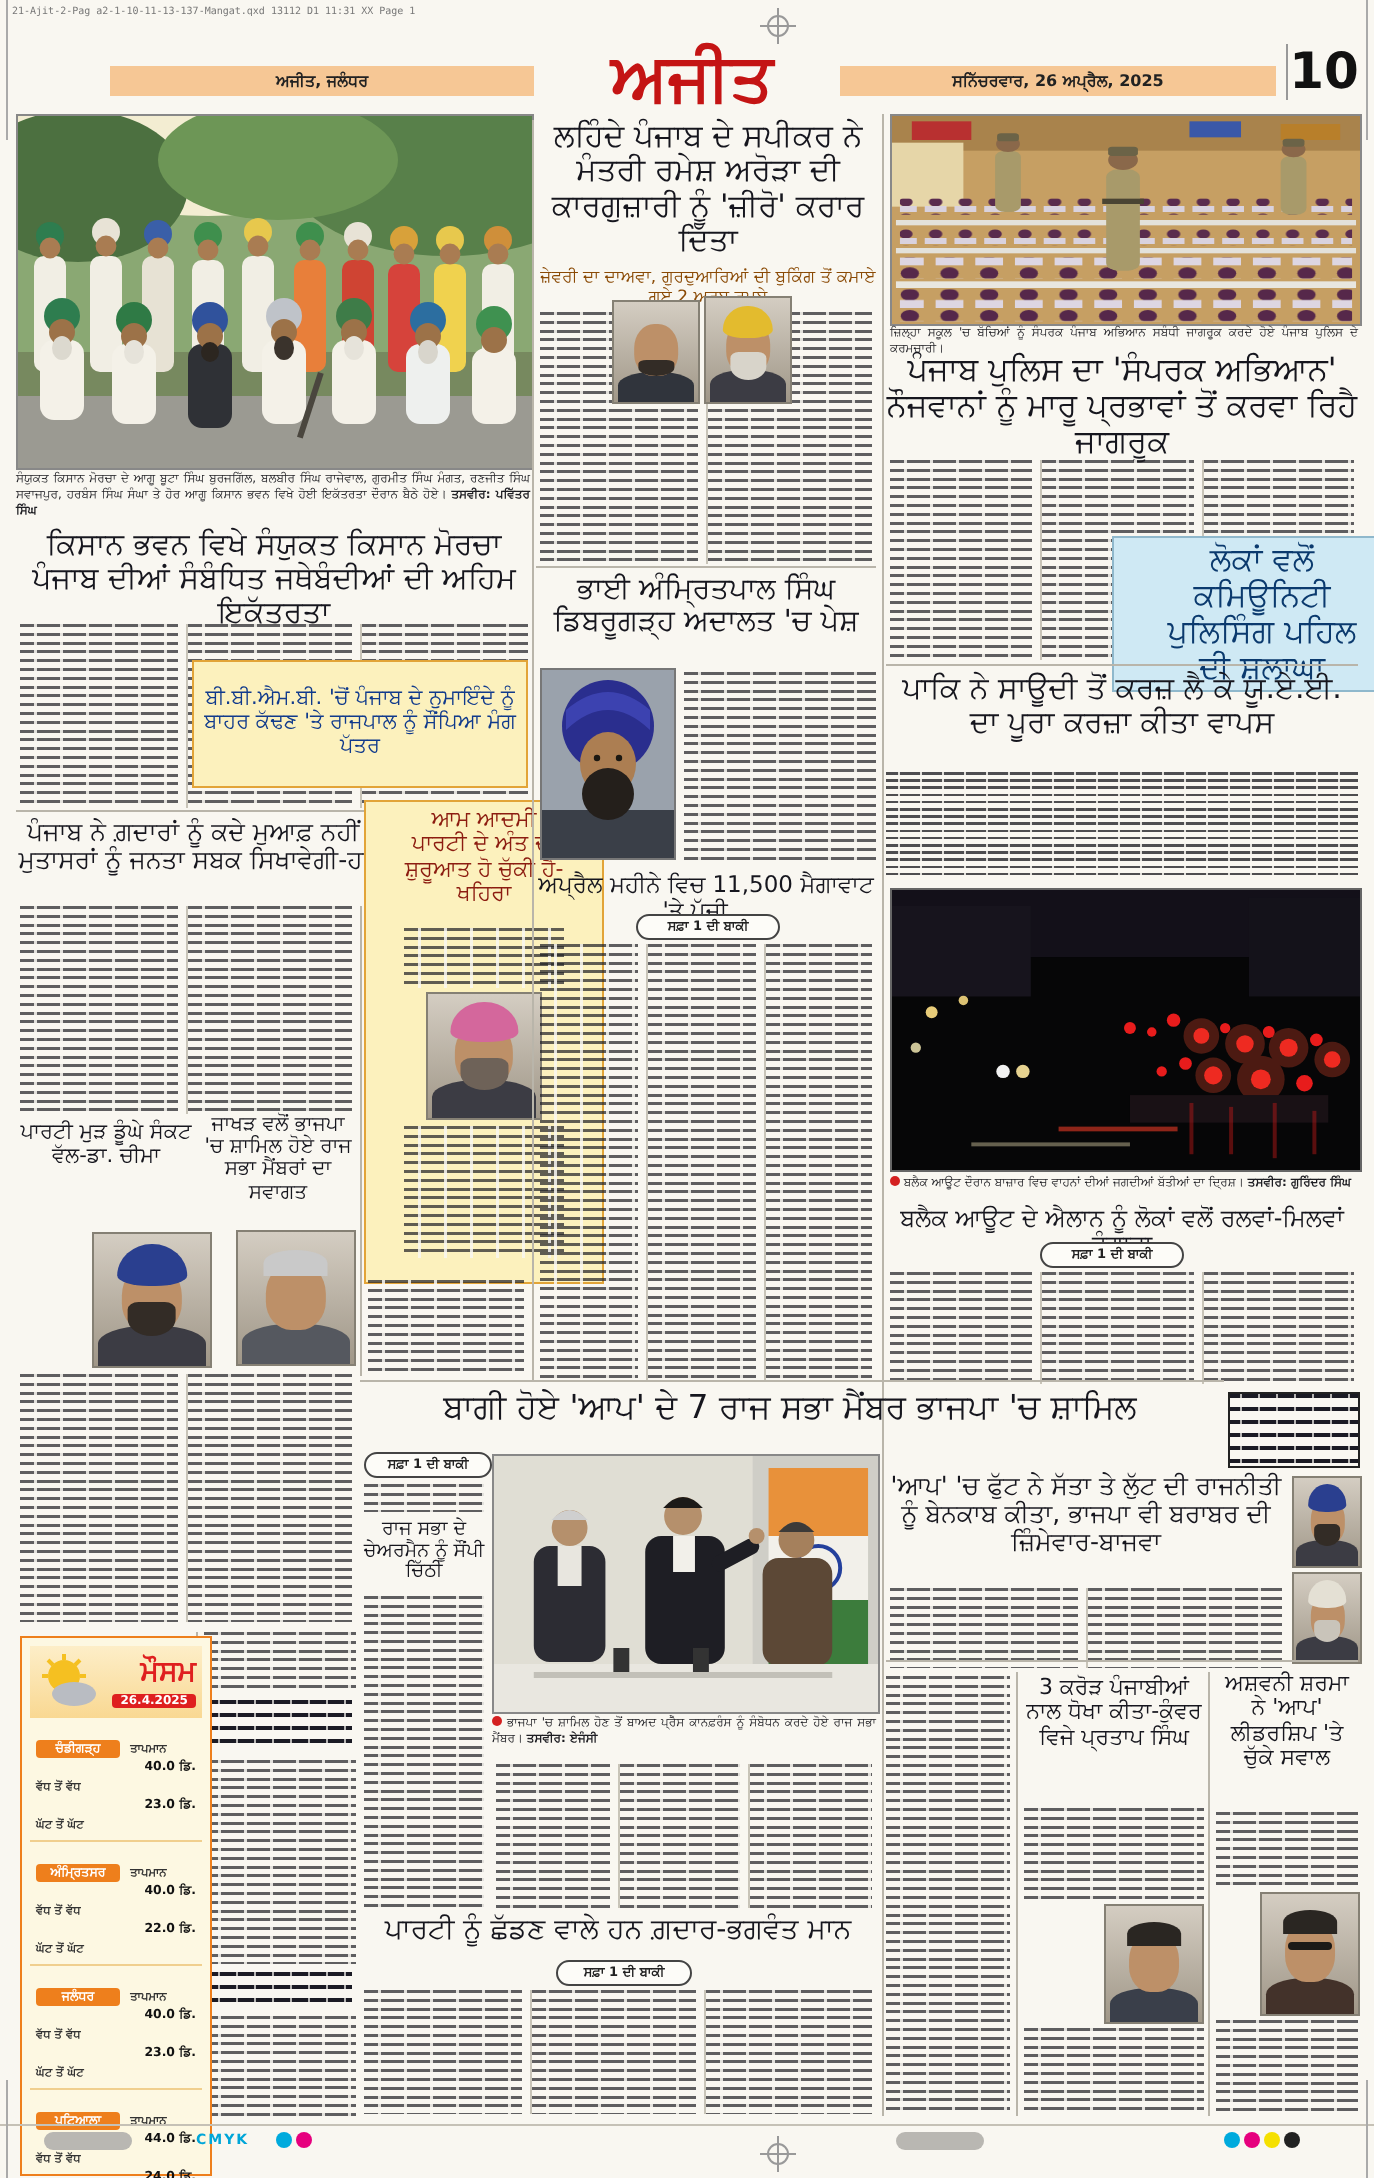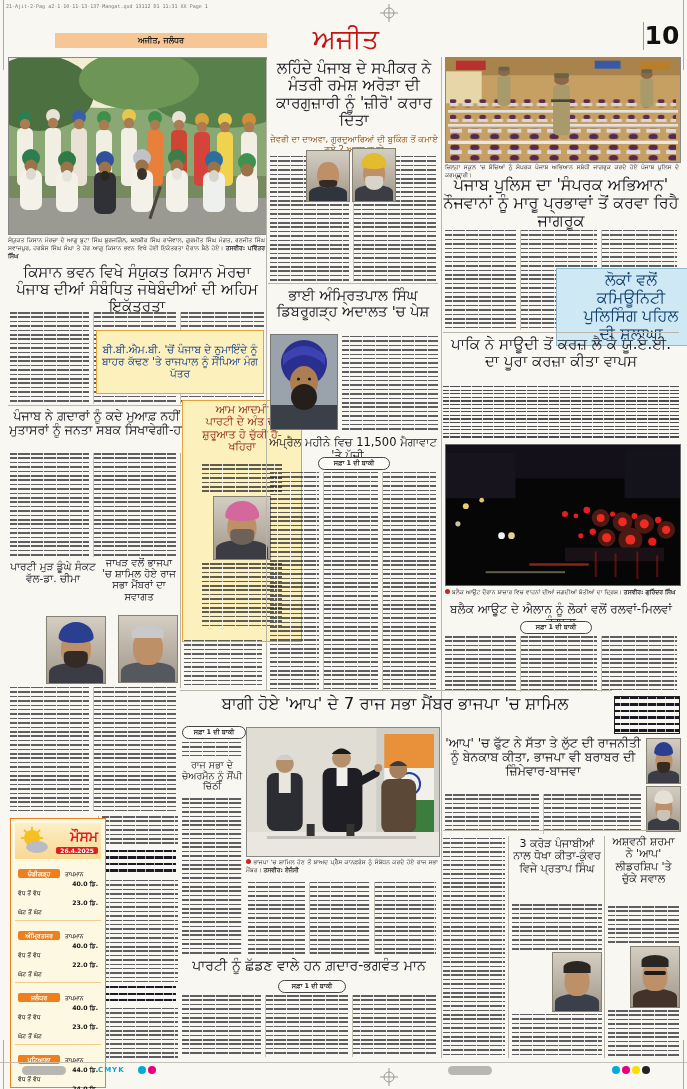--- a/index.html
+++ b/index.html
@@ -53,21 +53,23 @@
   <svg class="abs" style="left:380px;top:4px;" width="18" height="18" viewBox="0 0 18 18">
     <circle cx="9" cy="9" r="5" fill="none" stroke="#999" stroke-width="1"></circle>
     <path d="M9 0V18 M0 9H18" stroke="#999" stroke-width="1" fill="none"></path>
   </svg>
   <div class="abs" style="left:3px;top:0;width:1px;height:70px;background:#aaa;"></div>
   <div class="abs" style="left:683px;top:0;width:1px;height:70px;background:#aaa;"></div>
 
   <div class="abs" style="left:55px;top:33px;width:212px;height:15px;background:var(--peach);
        font-size:8px;font-weight:bold;color:#222;text-align:center;line-height:15px;">ਅਜੀਤ, ਜਲੰਧਰ</div>
   <div class="abs" style="left:286px;top:24px;width:120px;height:30px;color:var(--red);
-       font-size:27px;font-weight:normal;text-align:center;line-height:30px;">ਅਜੀਤ</div>
+       font-size:33px;font-weight:bold;text-align:center;line-height:30px;">ਅਜੀਤ</div>
+  <div class="abs" style="left:420px;top:33px;width:218px;height:15px;background:var(--peach);
+       font-size:8px;font-weight:bold;color:#222;text-align:center;line-height:15px;">ਸਨਿੱਚਰਵਾਰ, 26 ਅਪ੍ਰੈਲ, 2025</div>
   <div class="abs" style="left:643px;top:22px;width:36px;height:28px;color:#111;border-left:1px solid #999;
        font-size:25px;font-weight:bold;text-align:center;line-height:28px;">10</div>
 
   <div class="abs" style="left:8px;top:57px;width:257px;height:176px;border:1px solid #888;">
     <svg width="100%" height="100%" viewBox="0 0 257 176" preserveAspectRatio="none">
       <rect width="257" height="176" fill="#8aa873"></rect>
       <ellipse cx="95" cy="12" rx="100" ry="38" fill="#f3edd2"></ellipse>
       <ellipse cx="215" cy="28" rx="80" ry="42" fill="#58804a"></ellipse>
       <ellipse cx="30" cy="35" rx="55" ry="38" fill="#4c7040"></ellipse>
       <ellipse cx="130" cy="22" rx="60" ry="30" fill="#6d9656"></ellipse>

